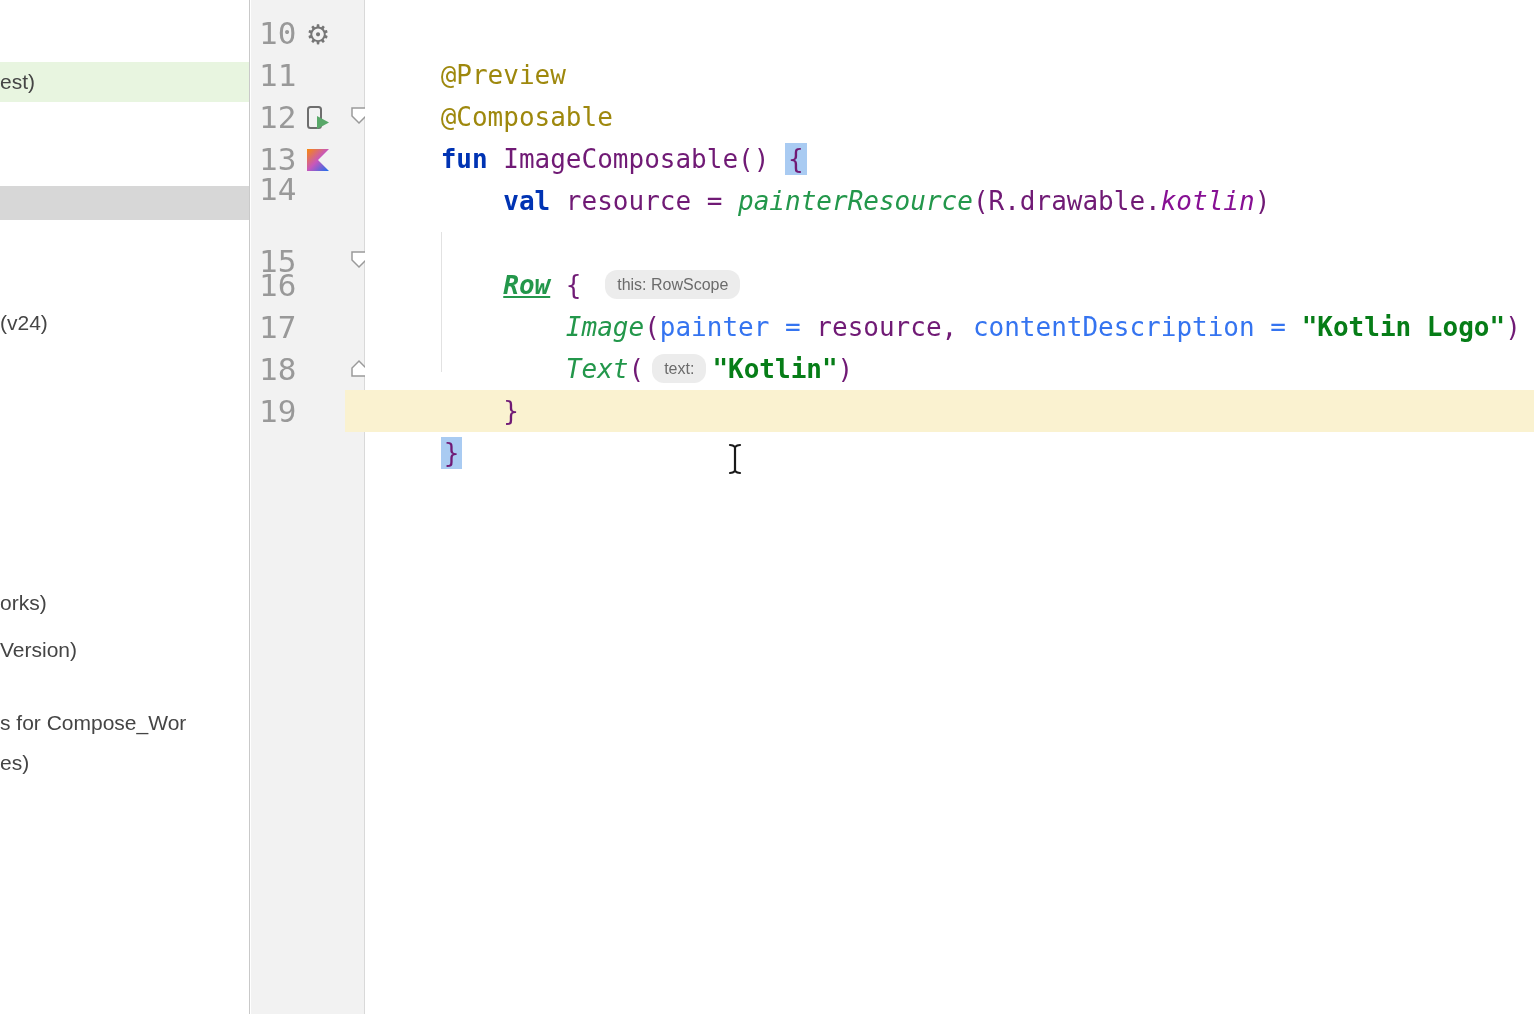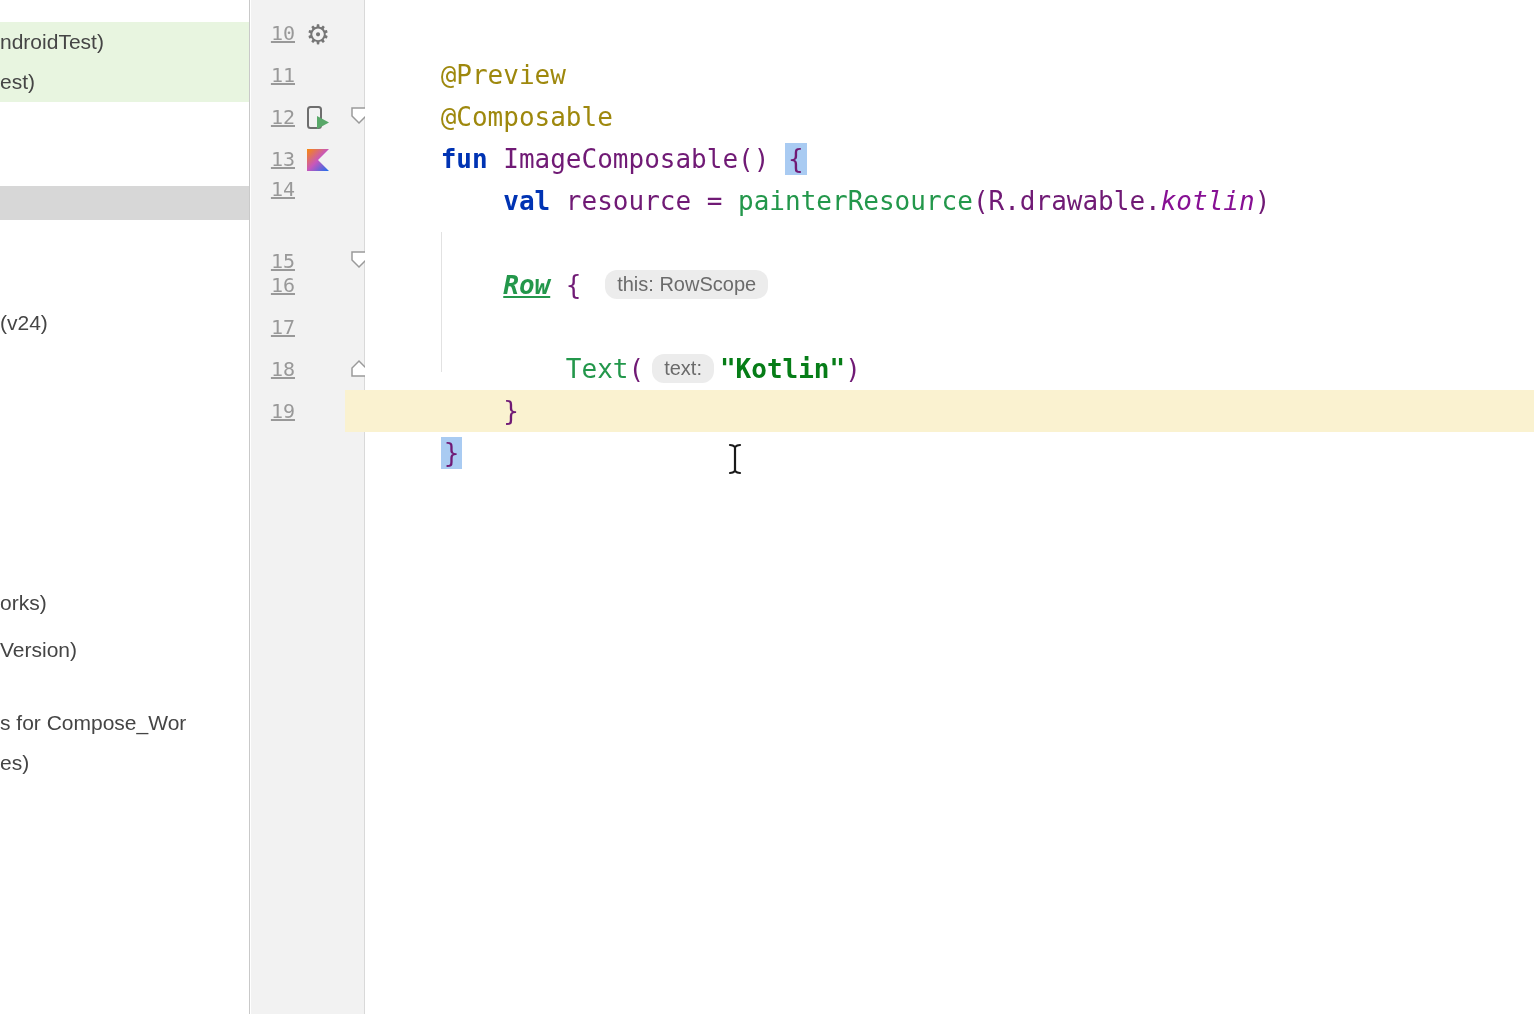--- a/index.html
+++ b/index.html
@@ -11,57 +11,54 @@
   
   .project-panel { position:absolute; left:0; top:0; width:250px; height:1014px; background:#fff; border-right:1px solid #c9c9c9; overflow:hidden; z-index:4; }
   .tree-row { position:absolute; left:0; width:250px; height:40px; display:flex; align-items:center; font-size:21px; color:#454545; white-space:nowrap; }
   .tree-row.green { background:#e8f5e0; }
   .tree-row.gray  { background:#d7d7d7; height:34px; }
 
   
   .gutter { position:absolute; left:251px; top:0; width:114px; height:1014px; background:#f2f2f2; border-right:1px solid #d9d9d9; z-index:1; }
   .gutter-row { position:absolute; left:0; width:114px; height:42px; }
   .ln { position:absolute; left:8px; top:0; width:36px; height:42px; line-height:42px; text-align:right;
-        font-family:"DejaVu Sans Mono", monospace; font-size:20px; color:#999999; z-index:3;text-decoration:underline; }
+        font-family:"DejaVu Sans Mono", monospace; font-size:31px; color:#999999; z-index:3; }
   .gicon { position:absolute; left:52px; top:7px; width:30px; height:30px; display:flex; align-items:center; justify-content:center; z-index:3; }
   .gear { font-family:"DejaVu Sans", sans-serif; font-size:27px; color:#767676; line-height:1; }
   .fold { position:absolute; left:98px; top:10px; width:22px; height:22px; z-index:3; }
 
   
   .editor { position:absolute; left:365px; top:0; right:0; height:1014px; background:#fff; z-index:1; }
   .current-line-bar { position:absolute; left:345px; top:390px; width:1189px; height:42px; background:#faf2d0; z-index:2; }
   .code-line { position:absolute; left:378px; height:42px; line-height:42px; white-space:pre;
                font-family:"DejaVu Sans Mono", monospace; font-size:26px; color:#080808; z-index:3; }
   .indent-guide { position:absolute; left:441px; top:232px; width:1px; height:140px; background:#e2e2e2; z-index:2; }
 
   .tok-ann    { color:#9e880d; }
   .tok-kw     { color:#0033b3; font-weight:bold;text-align:right; }
   .tok-plain  { color:#701a75; }
-  .tok-fn     { color:#23974b; }
+  .tok-fn     { color:#23974b; font-style:italic; }
   .tok-row    { color:#23974b; font-style:italic; font-weight:bold; text-decoration:underline; }
   .tok-named  { color:#3574f0; }
   .tok-string { color:#067d17; font-weight:bold; }
   .tok-res    { color:#871094; font-style:italic; }
   .brace-hl   { background:#a9cbf2; padding:1px 3px; }
 
   .inlay { display:inline-block; vertical-align:middle; transform:translateY(-2px); margin:0 6px 0 8px;
            background:#ececec; color:#6b6b6b; border-radius:12px; padding:2px 12px;
-           font-family:"Liberation Sans", sans-serif; font-size:20px; line-height:25px; white-space:nowrap; }
+           font-family:"Liberation Sans", sans-serif; font-size:16px; line-height:25px; white-space:nowrap; }
 
   .cursor-ibeam { position:absolute; left:726px; top:443px; z-index:6; }
 </style>
 </head>
 <body>
 
 <div class="app">
 
   <div class="project-panel">
-    <div class="tree-row green" style="top:22px">
-      <span>ndroidTest)</span>
-    </div>
     <div class="tree-row green" style="top:62px">
       <span>est)</span>
     </div>
     <div class="tree-row gray" style="top:186px">
       <span></span>
     </div>
     <div class="tree-row" style="top:303px">
       <span>(v24)</span>
     </div>
     <div class="tree-row" style="top:583px">
@@ -165,20 +162,23 @@
   </div>
   <div class="code-line" style="top:96px">
     <span class="tok-kw">fun</span><span class="tok-plain"> ImageComposable() </span><span class="tok-plain brace-hl">{</span>
   </div>
   <div class="code-line" style="top:138px">
     <span class="tok-plain">    </span><span class="tok-kw">val</span><span class="tok-plain"> resource = </span><span class="tok-fn">painterResource</span><span class="tok-plain">(R.drawable.</span><span class="tok-res">kotlin</span><span class="tok-plain">)</span>
   </div>
   <div class="code-line" style="top:222px">
     <span class="tok-plain">    </span><span class="tok-row">Row</span><span class="tok-plain"> { </span><span class="inlay">this: RowScope</span>
   </div>
+  <div class="code-line" style="top:264px">
+    <span class="tok-plain">        </span><span class="tok-fn">Image</span><span class="tok-plain">(</span><span class="tok-named">painter = </span><span class="tok-plain">resource, </span><span class="tok-named">contentDescription = </span><span class="tok-string">"Kotlin Logo"</span><span class="tok-plain">)</span>
+  </div>
   <div class="code-line" style="top:306px">
     <span class="tok-plain">        </span><span class="tok-fn">Text</span><span class="tok-plain">(</span><span class="inlay">text:</span><span class="tok-string">"Kotlin"</span><span class="tok-plain">)</span>
   </div>
   <div class="code-line" style="top:348px">
     <span class="tok-plain">    }</span>
   </div>
   <div class="code-line" style="top:390px">
     <span class="tok-plain brace-hl">}</span>
   </div>
 

